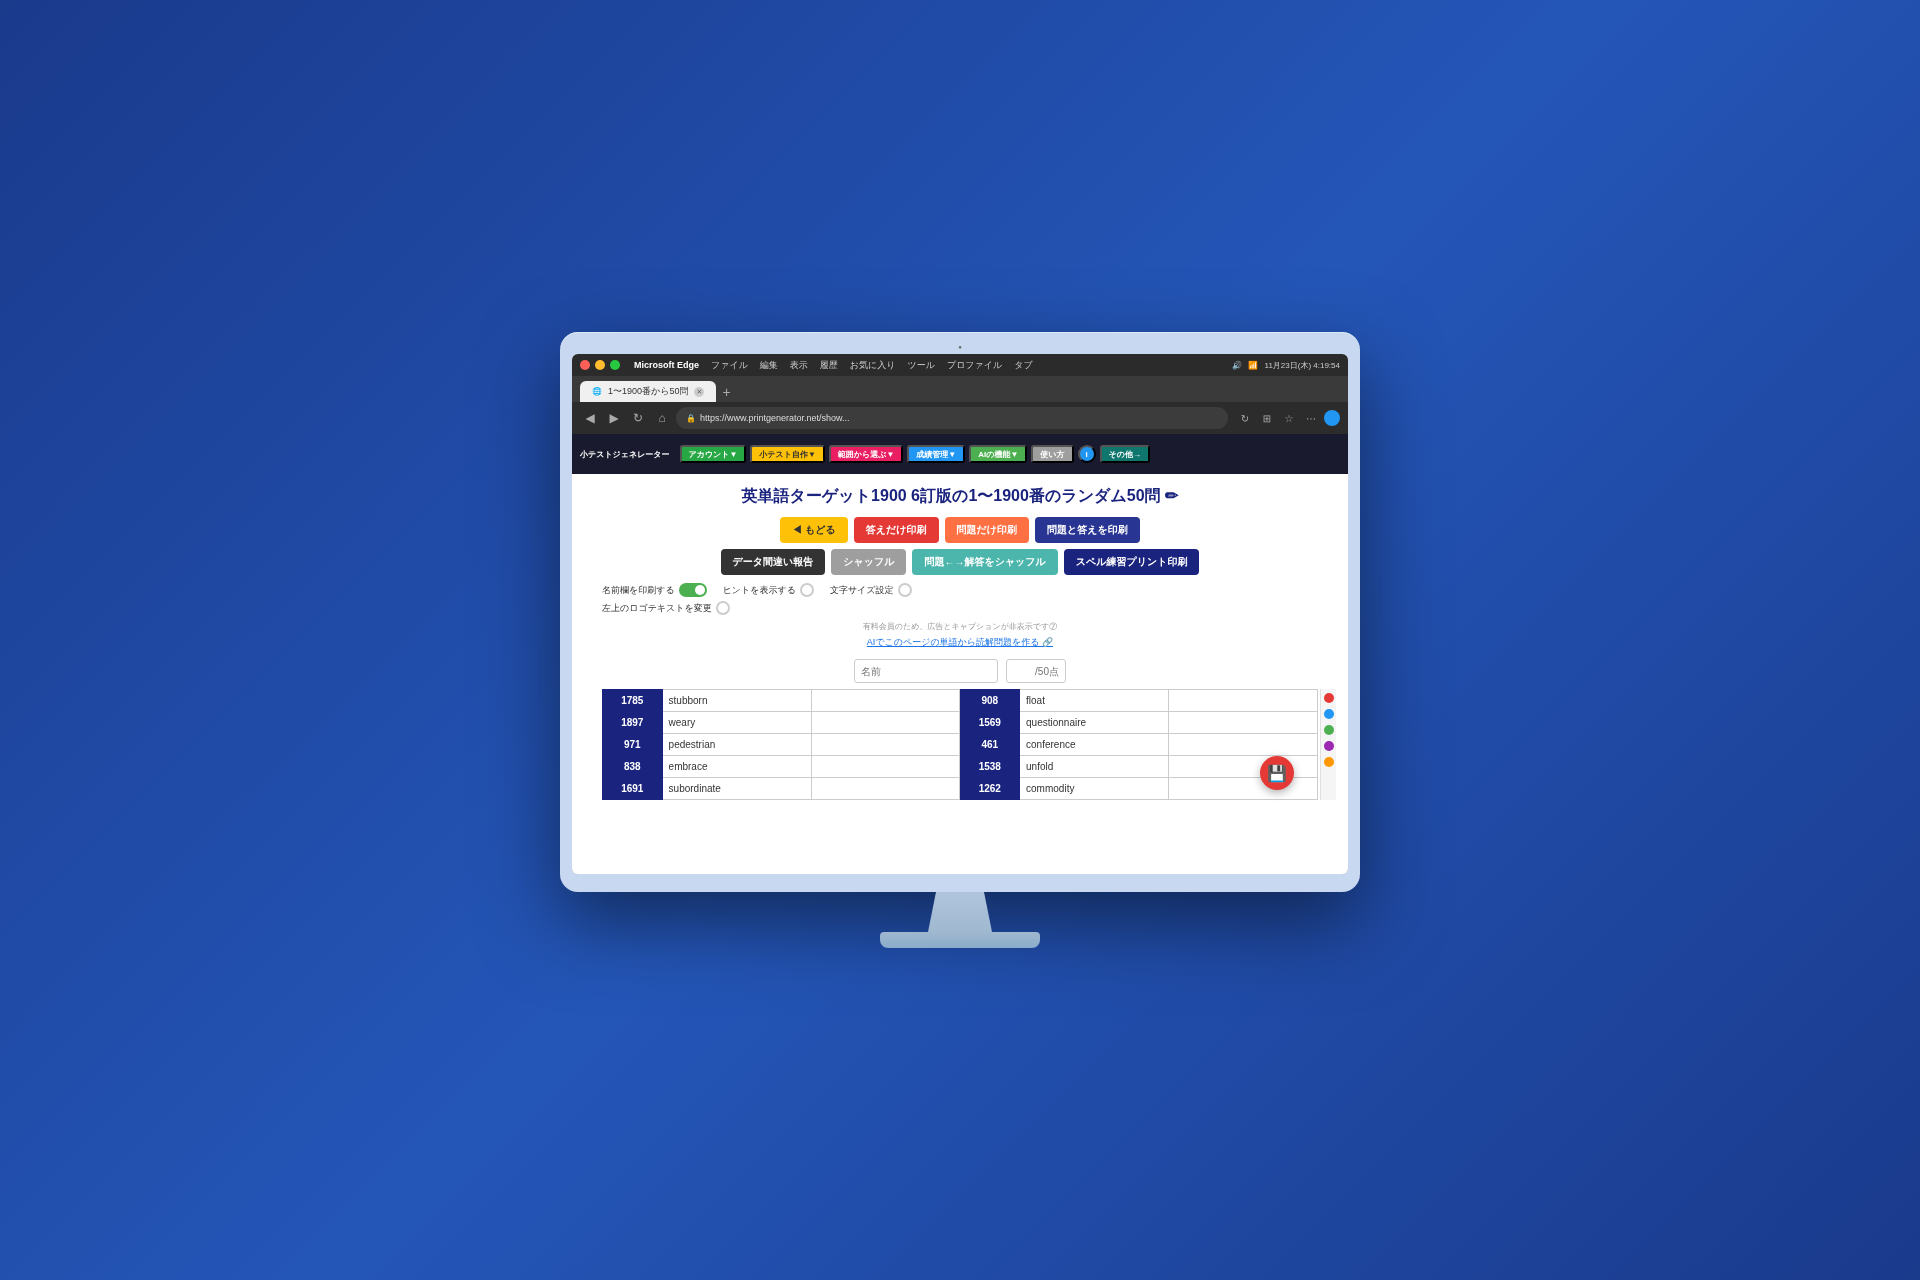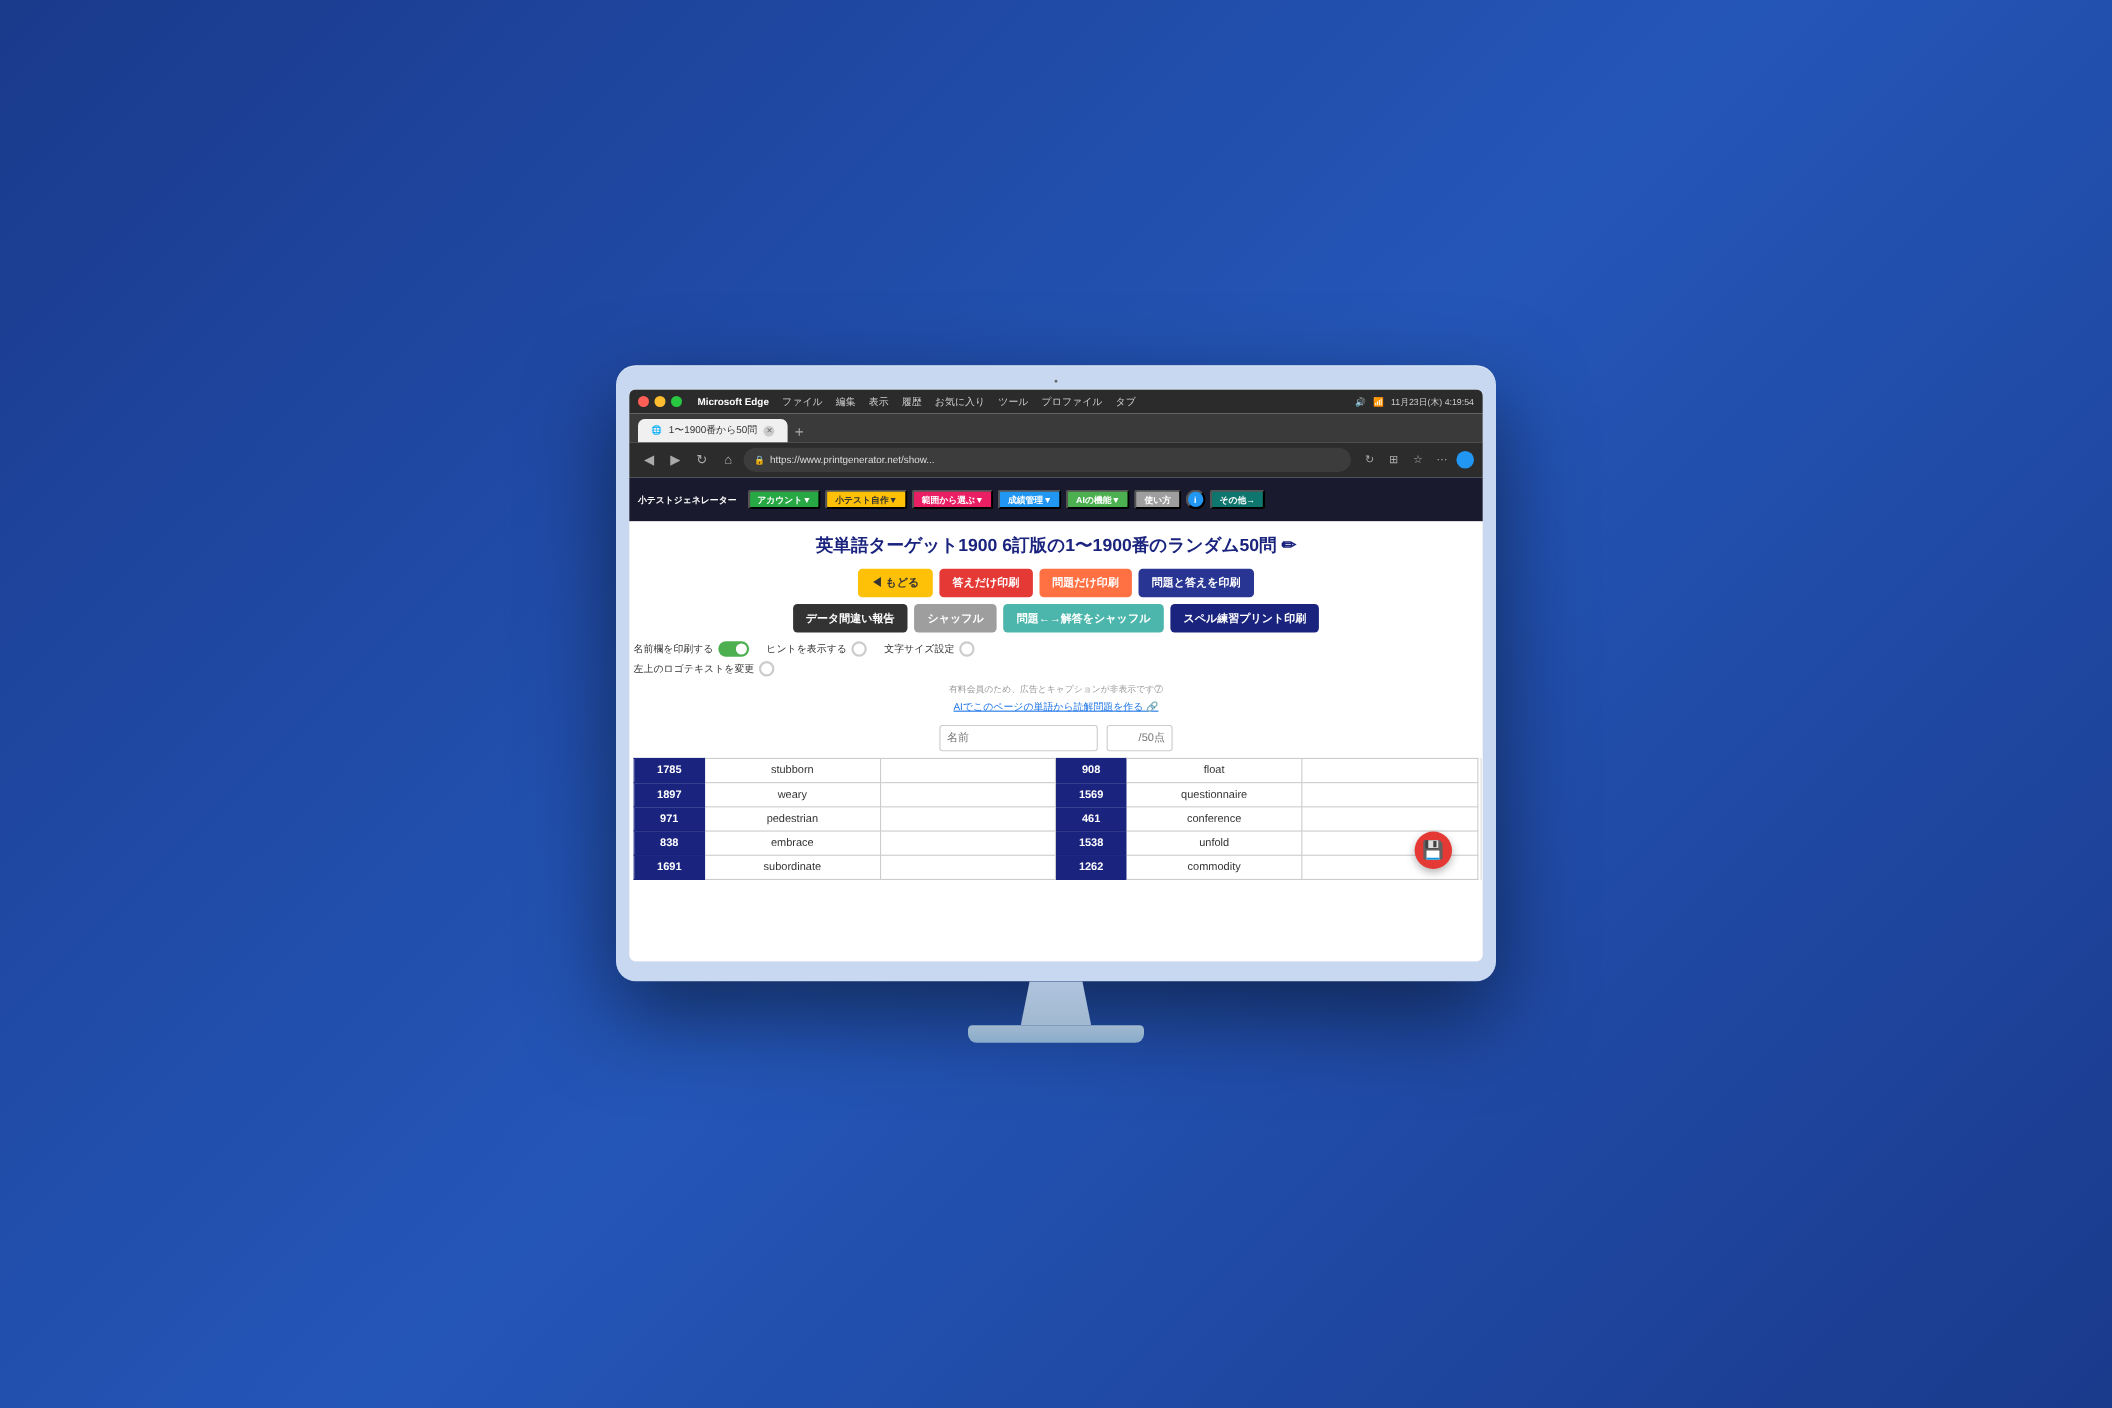--- a/index.html
+++ b/index.html
@@ -210,21 +210,21 @@
     .nav-btn-range { background: #e91e63; color: #fff; }
     .nav-btn-results { background: #2196f3; color: #fff; }
     .nav-btn-ai { background: #4caf50; color: #fff; }
     .nav-btn-usage { background: #9e9e9e; color: #fff; }
     .nav-btn-blue { background: #2196f3; color: #fff; border-radius: 50%; width: 18px; height: 18px; padding: 0; justify-content: center; }
     .nav-btn-other { background: #0f766e; color: #fff; }
 
     
     .main-content {
       background: #fff;
-      padding: 12px 4px;
+      padding: 12px 30px;
       min-height: 400px;
     }
 
     .page-title {
       text-align: center;
       font-size: 16px;
       font-weight: bold;
       color: #1a237e;
       margin-bottom: 10px;
     }
@@ -372,21 +372,20 @@
       text-align: center;
       width: 36px;
       font-weight: bold;
       border: 1px solid #1a237e !important;
     }
 
     .word-cell {
       background: #fff;
       color: #333;
       width: 90px;
-      text-align: center;
     }
 
     .answer-cell {
       background: #fff;
       width: 90px;
     }
 
     
     .floating-save {
       position: absolute;

